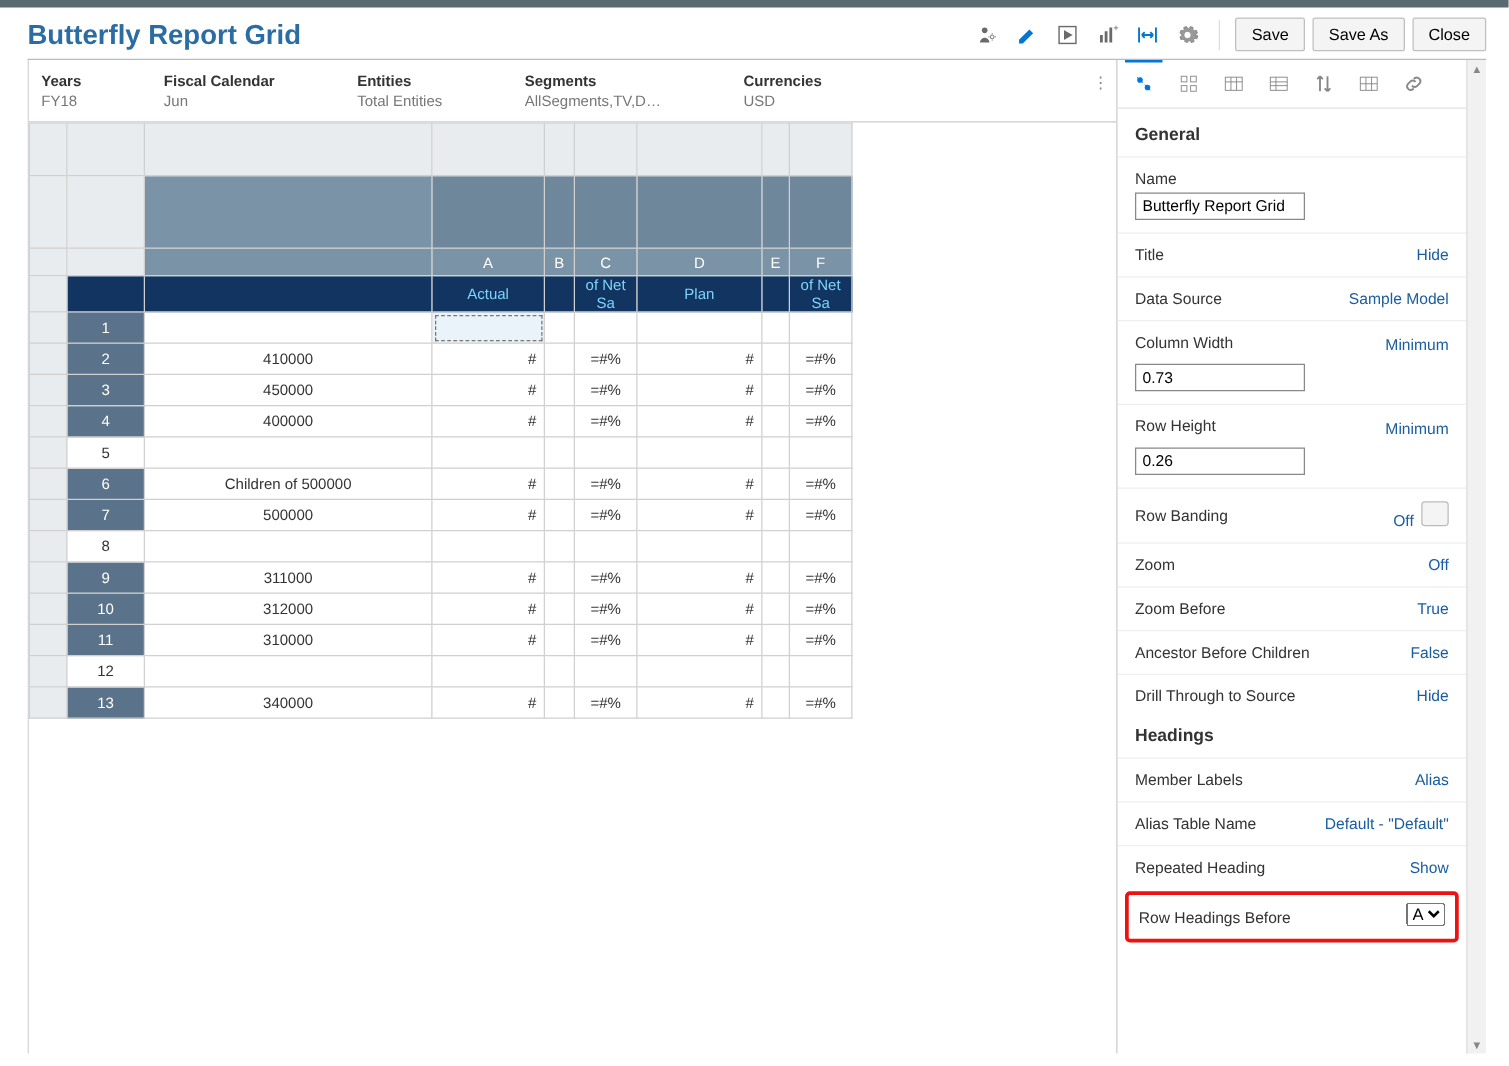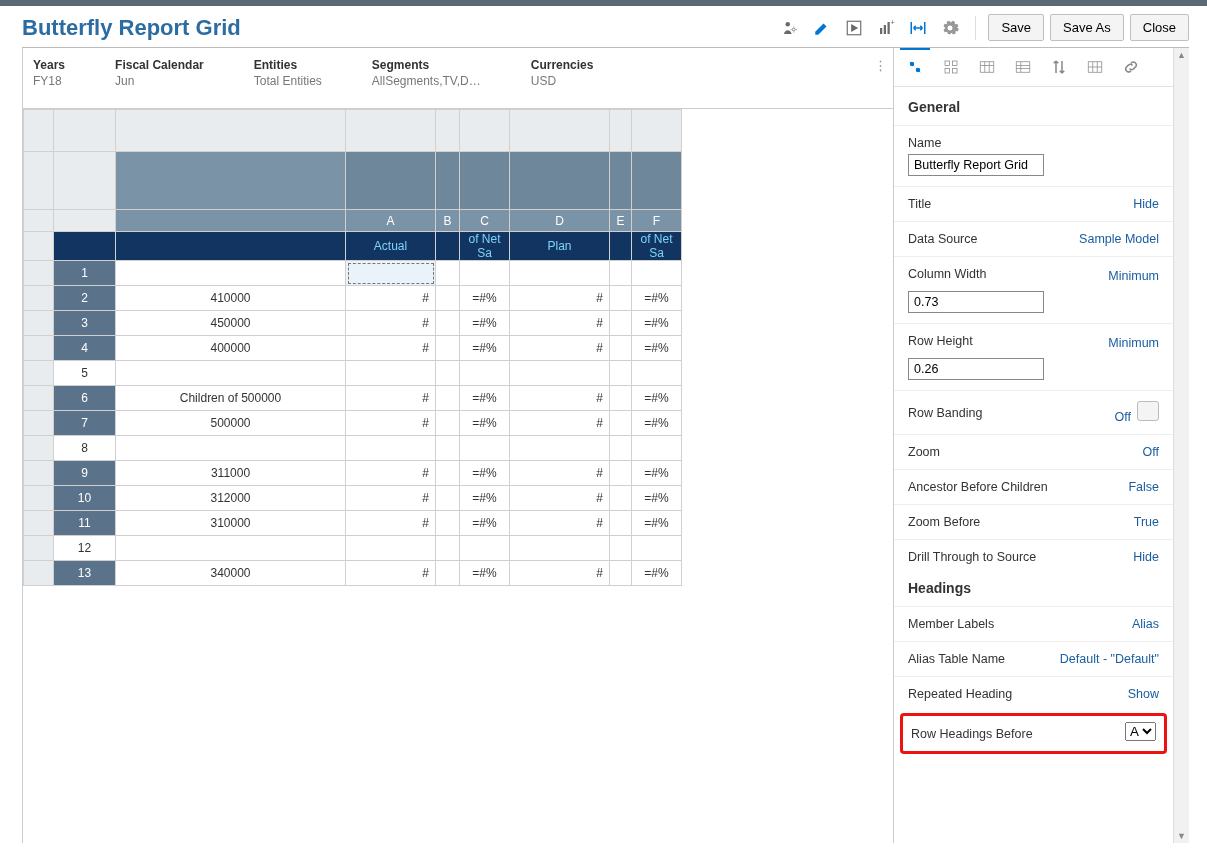--- a/index.html
+++ b/index.html
@@ -8,21 +8,21 @@
 .header { display: flex; align-items: center; justify-content: space-between; padding: 8px 18px 6px 22px; }
 .title { font-size: 22px; font-weight: 600; color: #2b6ca3; }
 .toolbar { display: flex; align-items: center; gap: 6px; }
 .toolbar .ico { width: 26px; height: 26px; display: flex; align-items: center; justify-content: center; cursor: pointer; color: #6a6a6a; }
 .toolbar .ico.active { color: #0176d3; }
 .toolbar .btn { background: #f4f4f4; border: 1px solid #bfbfbf; padding: 5px 12px; font-size: 13px; cursor: pointer; border-radius: 2px; }
 .divider { width: 1px; height: 24px; background: #ddd; margin: 0 6px; }
 
 .content { flex: 1; display: flex; overflow: hidden; border-top: 1px solid #bbb; margin: 0 18px 10px 22px; position: relative; }
 .main { flex: 1; display: flex; flex-direction: column; overflow: hidden; border-left: 1px solid #ccc;}
-.pov { display: flex; gap: 50px; padding: 10px 10px 20px 10px; border-bottom: 1px solid #ccc; position: relative; }
+.pov { display: flex; gap: 66px; padding: 10px 10px 9px 10px; border-bottom: 1px solid #ccc; position: relative; }
 .pov-item .label { font-weight: bold; font-size: 12px; }
 .pov-item .val { color: #777; font-size: 12px; margin-top: 2px; }
 .pov-more { position: absolute; right: 6px; top: 10px; cursor: pointer; color: #888; }
 
 .grid-wrap { flex: 1; overflow: auto; padding: 0 0 0 0; }
 .grid { border-collapse: collapse; margin: 0; }
 .grid th, .grid td { border: 1px solid #d0d0d0; font-size: 12px; text-align: center; }
 .corner { width: 30px; height: 42px; background: #e9ecef; }
 .rowhead-top { width: 230px; background: #7b93a7; }
 .colgroup th { background: #6f879b; color: #fff; height: 58px; font-weight: normal; }
@@ -408,26 +408,26 @@
 
         <div class="prop">
             <div class="pl">Row Banding</div>
             <div><span class="pv">Off</span><span class="toggle"></span></div>
           </div>
         <div class="prop">
             <div class="pl">Zoom</div>
             <div class="pv">Off</div>
           </div>
         <div class="prop">
+            <div class="pl">Zoom Before</div>
+            <div class="pv">True</div>
+          </div>
+        <div class="prop">
             <div class="pl">Ancestor Before Children</div>
             <div class="pv">False</div>
-          </div>
-        <div class="prop">
-            <div class="pl">Zoom Before</div>
-            <div class="pv">True</div>
           </div>
         <div class="prop">
             <div class="pl">Drill Through to Source</div>
             <div class="pv">Hide</div>
           </div>
 
         <div class="sec-title">Headings</div>
         <div class="prop">
             <div class="pl">Member Labels</div>
             <div class="pv">Alias</div>

